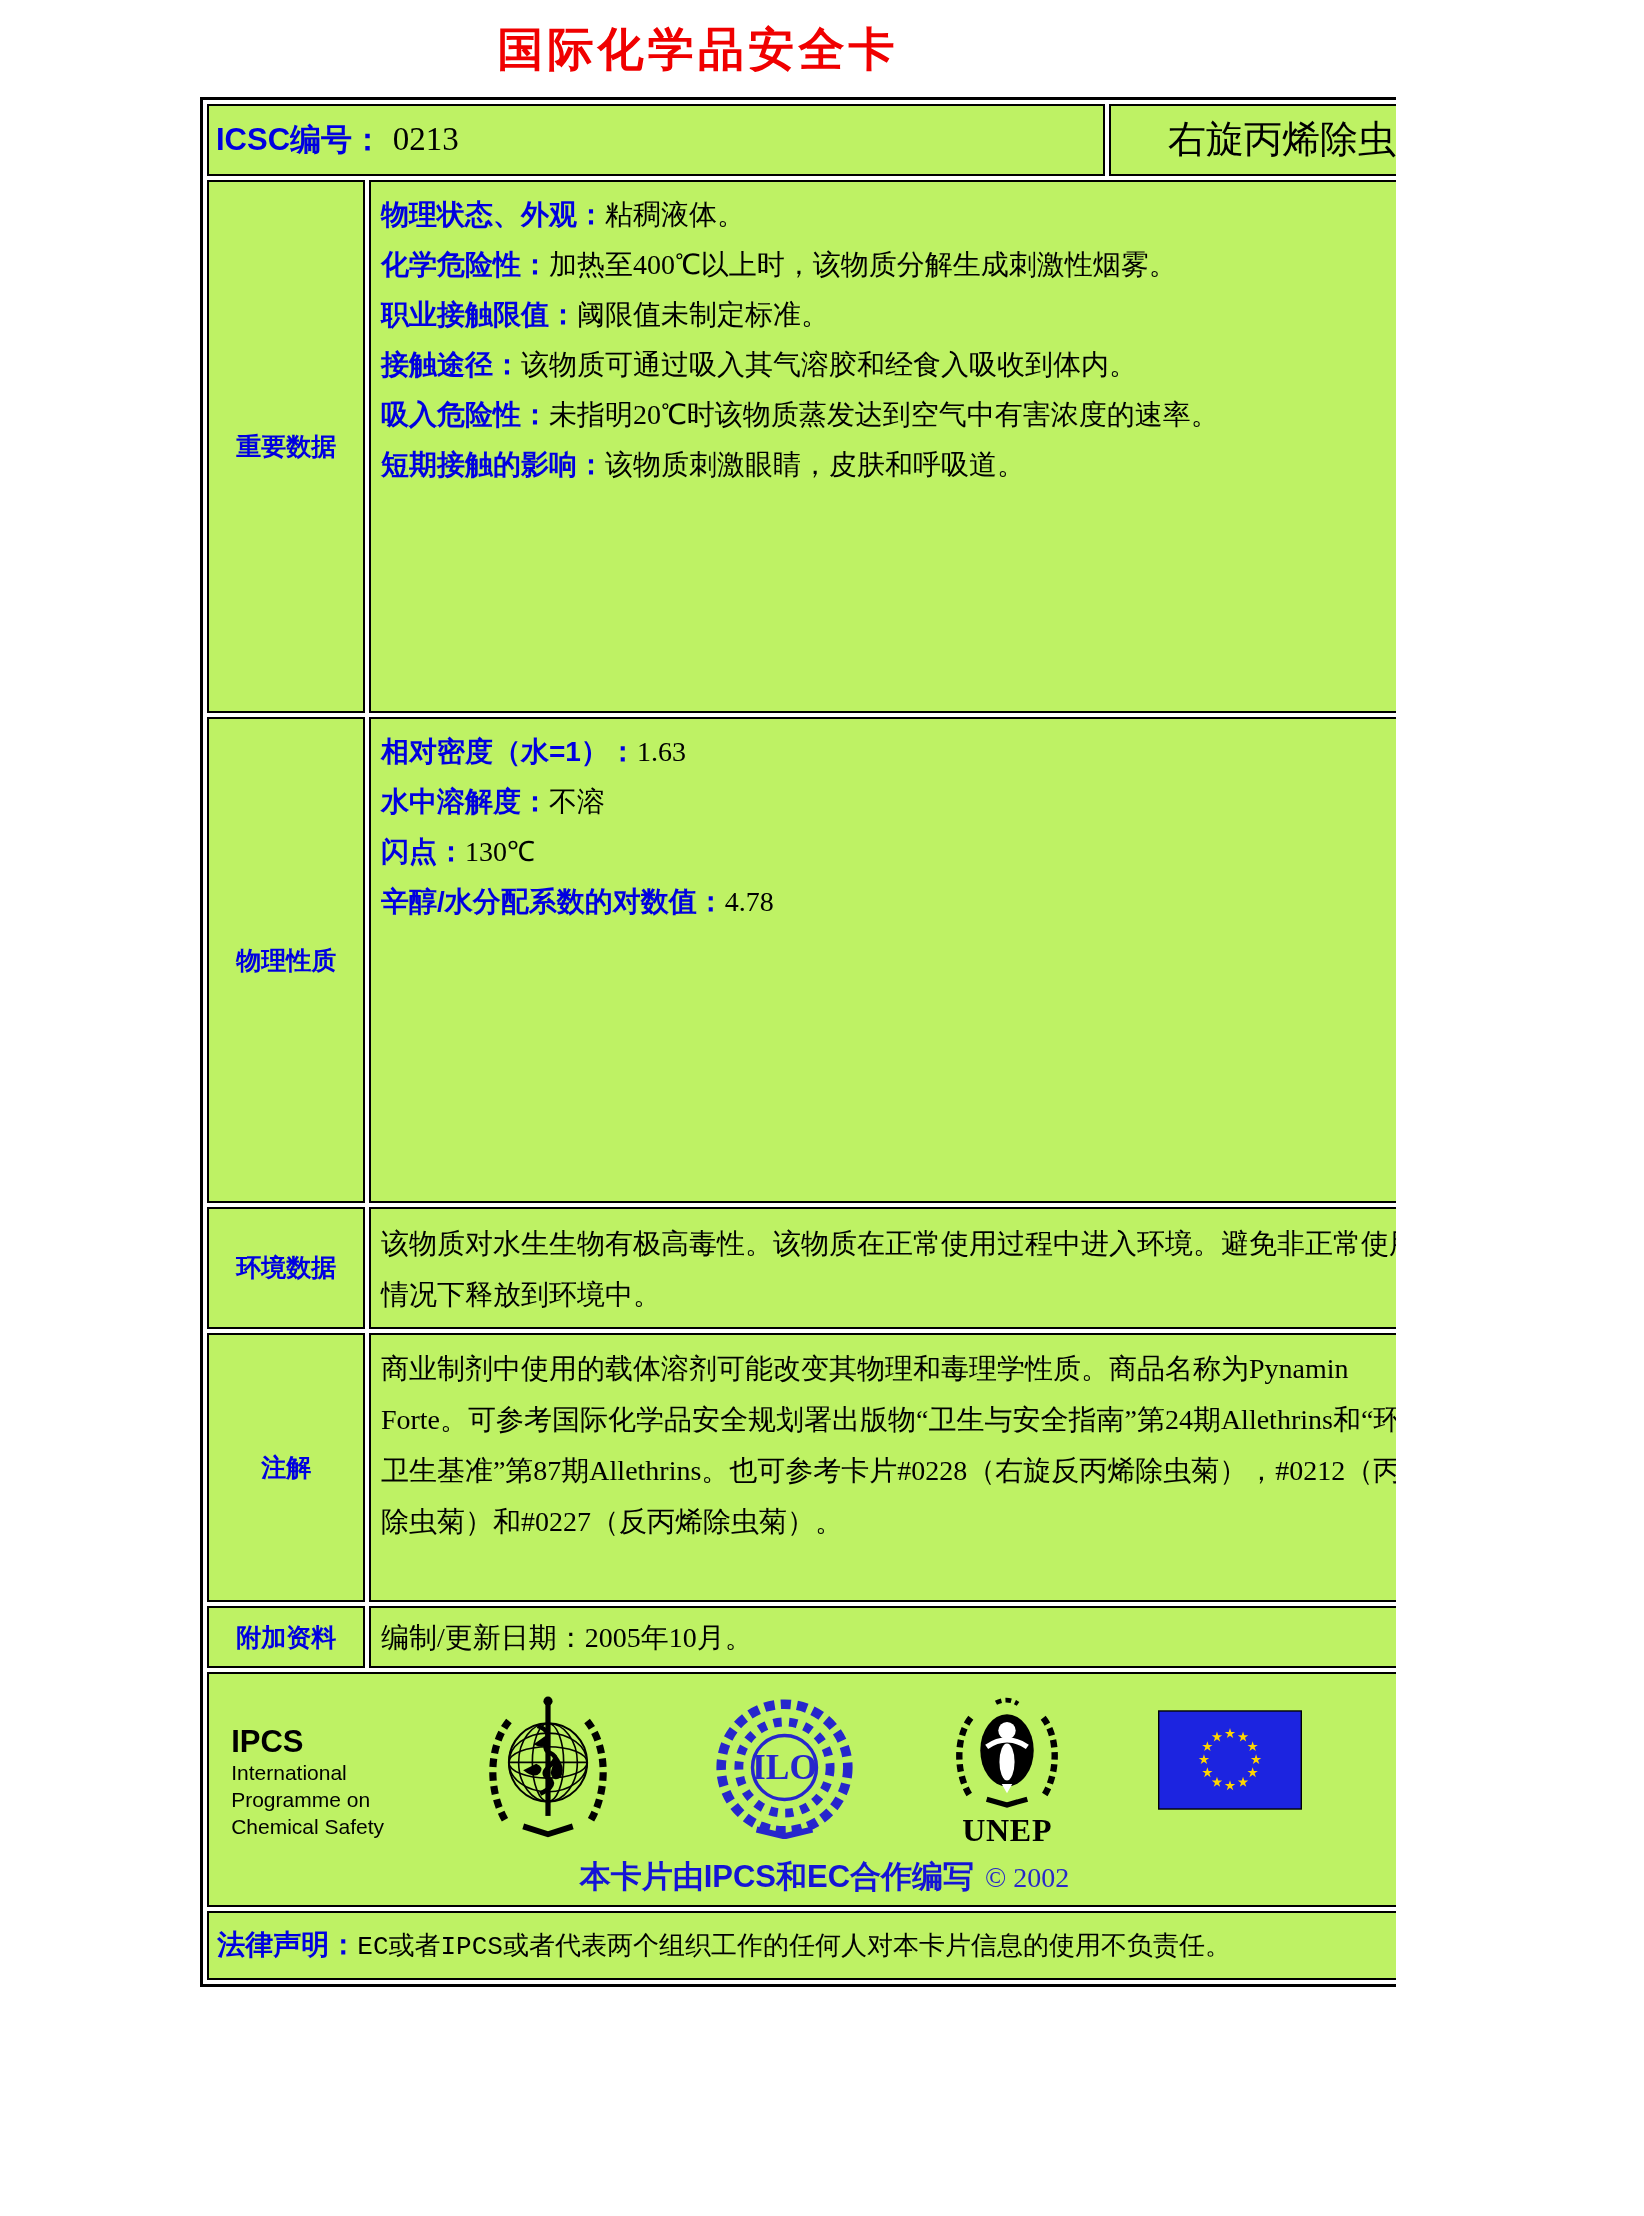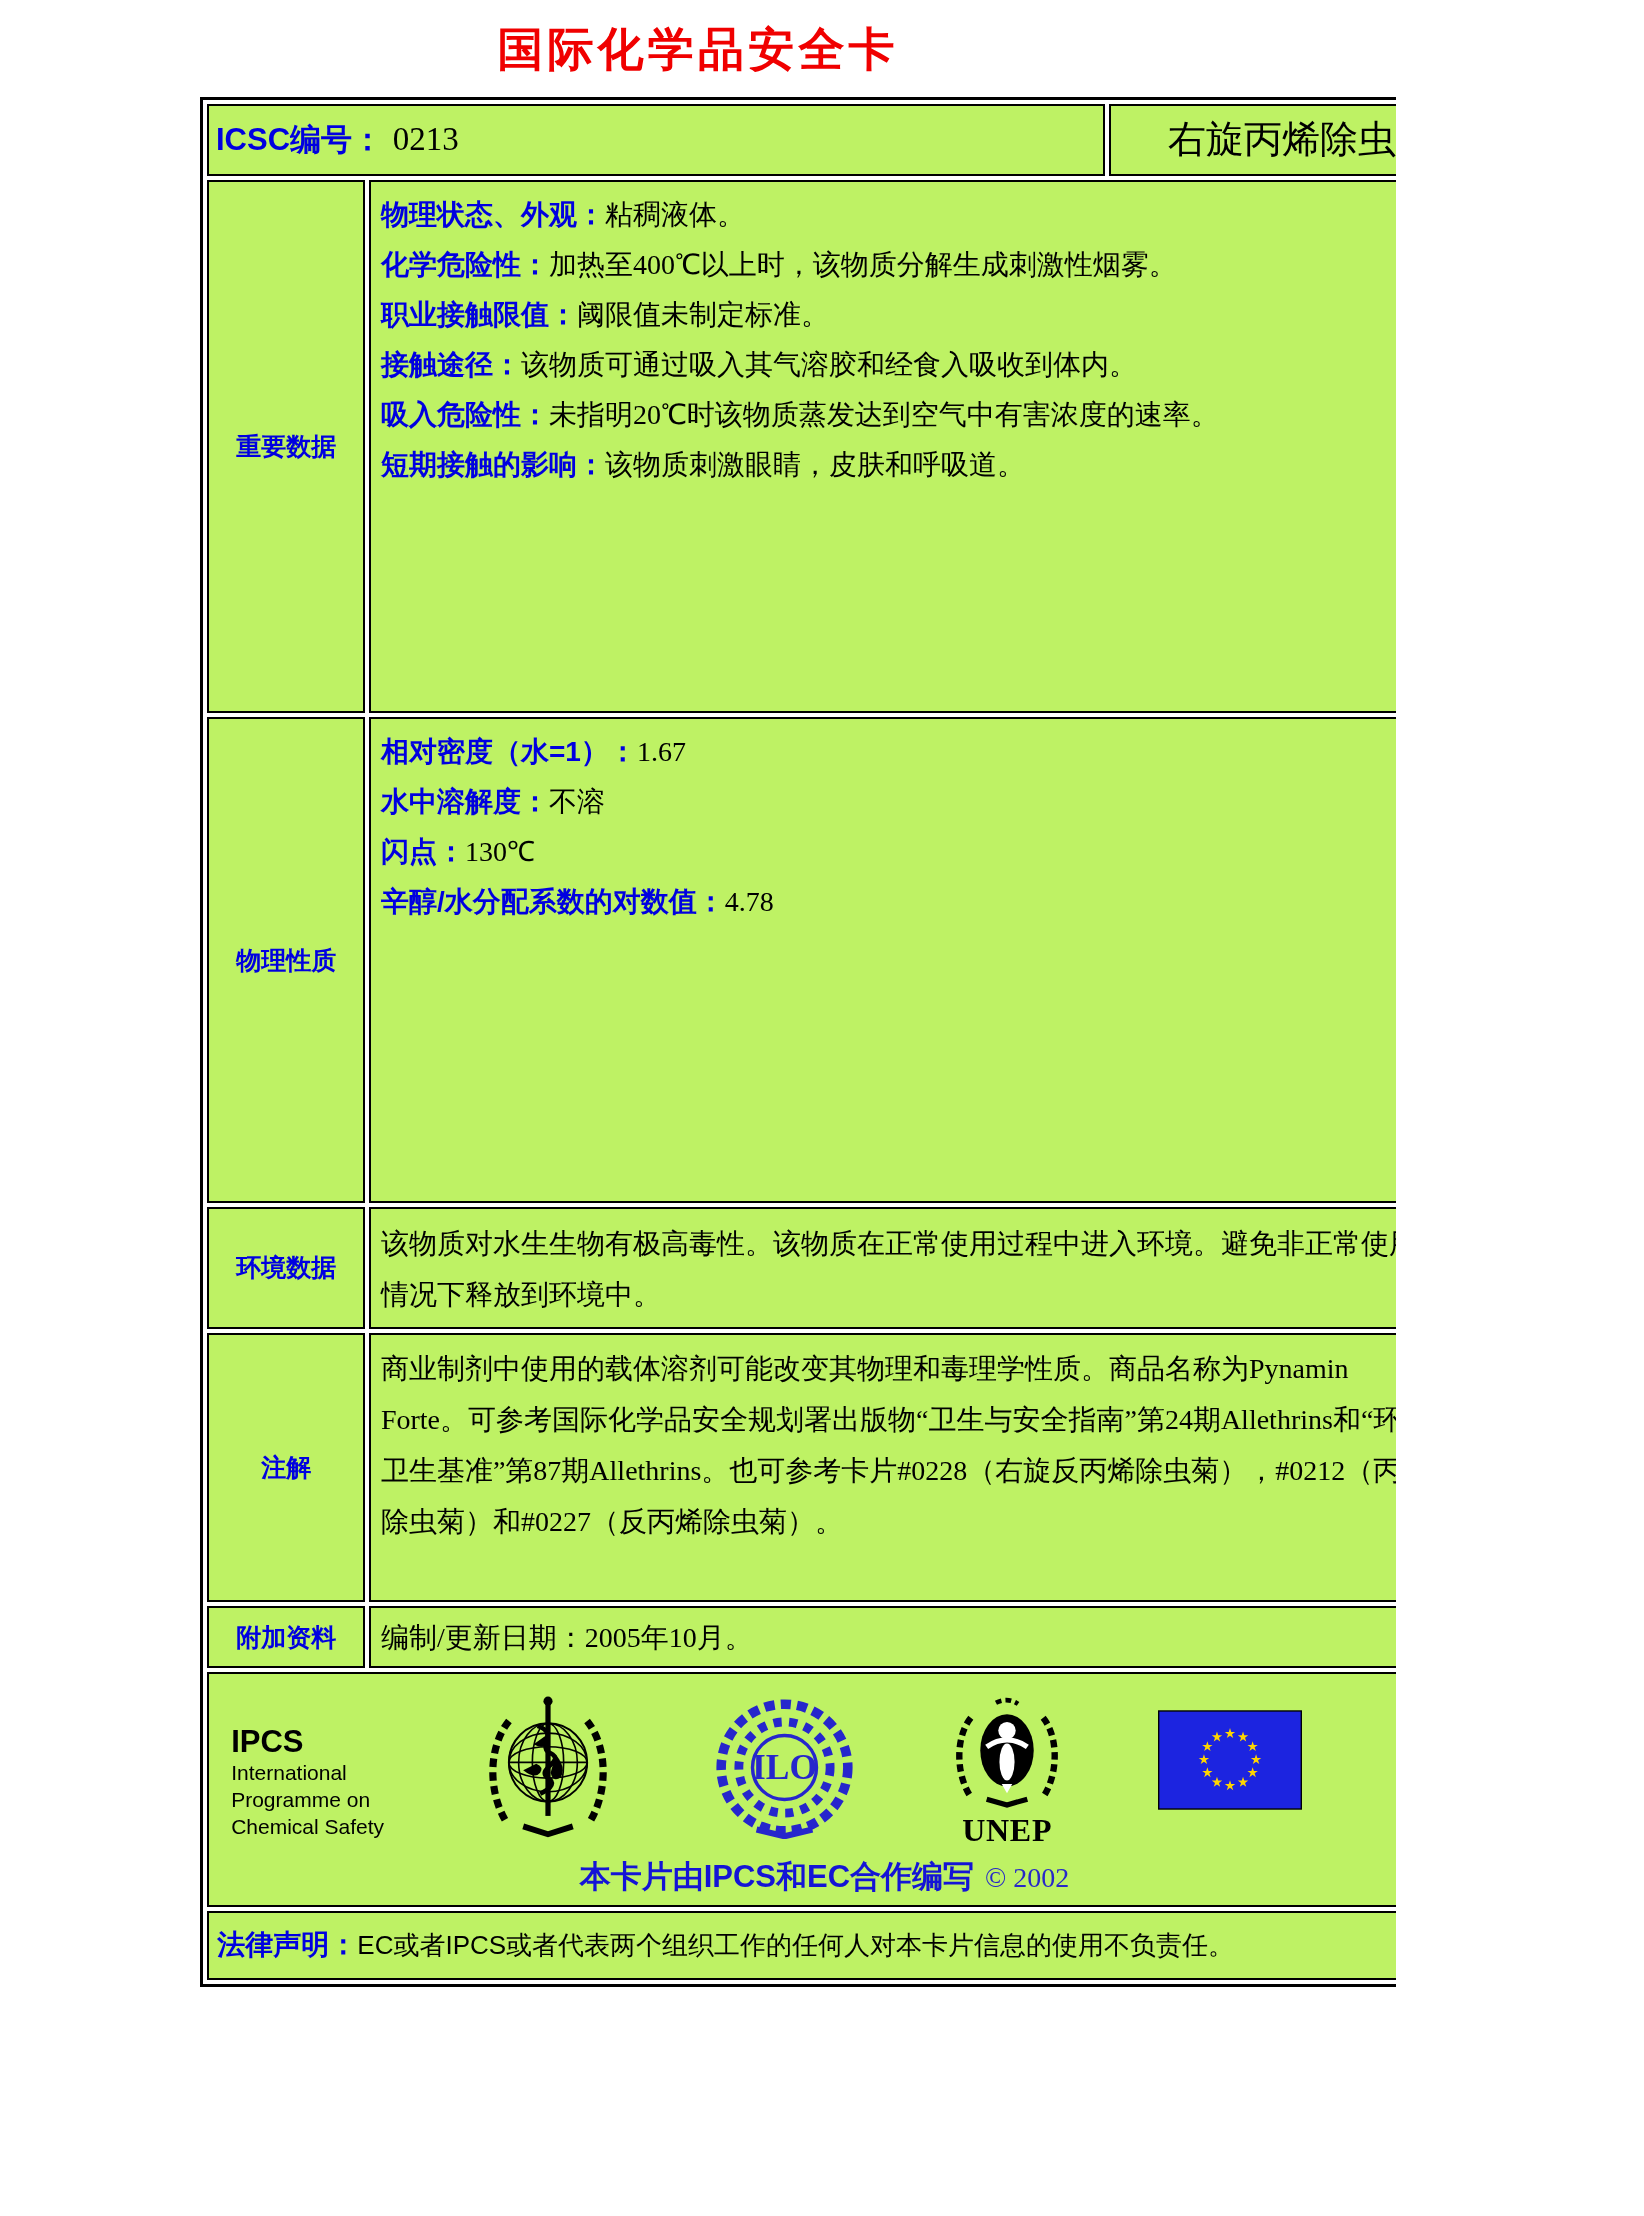--- a/index.html
+++ b/index.html
@@ -51,21 +51,21 @@
   .who-box{margin-left:63px;margin-top:1.4px;}
   .ilo-box{margin-left:97px;margin-top:5.6px;}
   .unep-box{margin-left:90px;margin-top:5.6px;text-align:center;}
   .unep-word{font-family:"Liberation Serif",serif;font-weight:bold;font-size:32px;color:#000;letter-spacing:0.7px;margin-top:-4.2px;}
   .eu-box{margin-left:90px;margin-top:19.4px;}
   .credit-line{text-align:center;margin-top:7px;}
   .credit-main{color:#1414d6;font-weight:bold;font-size:31px;}
   .credit-year{color:#2828c8;font-family:"Liberation Serif",serif;font-size:28px;font-weight:normal;margin-left:11px;text-align:right;}
   
   .legal-k{color:#0000e0;font-weight:bold;font-size:28px;}
-  .legal-v{color:#000;font-family:Liberation Sans, sans-serif;font-size:26px;margin-top:43px;}
+  .legal-v{color:#000;font-family:Liberation Mono, monospace;font-size:26px;margin-top:43px;}
   td.legal-cell{vertical-align:middle;padding:4.2px 8.3px;}
 </style>
 </head>
 <body>
 
 <div class="page">
 
   <div class="title">国际化学品安全卡</div>
 
   <table class="card">
@@ -97,21 +97,21 @@
         <div class="line"><span class="k">吸入危险性：</span><span class="v">未指明20℃时该物质蒸发达到空气中有害浓度的速率。</span></div>
         <div class="line"><span class="k">短期接触的影响：</span><span class="v">该物质刺激眼睛，皮肤和呼吸道。</span></div>
       </td>
     </tr>
 
     <tr class="r-physical">
       <td class="lbl">
         <span class="lbl-text">物理性质</span>
       </td>
       <td class="content" colspan="2">
-        <div class="line"><span class="k">相对密度（水=1）：</span><span class="v">1.67</span></div>
+        <div class="line"><span class="k">相对密度（水=1）：</span><span class="v">1.63</span></div>
         <div class="line"><span class="k">水中溶解度：</span><span class="v">不溶</span></div>
         <div class="line"><span class="k">闪点：</span><span class="v">130℃</span></div>
         <div class="line"><span class="k">辛醇/水分配系数的对数值：</span><span class="v">4.78</span></div>
       </td>
     </tr>
 
     <tr class="r-environment">
       <td class="lbl">
         <span class="lbl-text">环境数据</span>
       </td>

